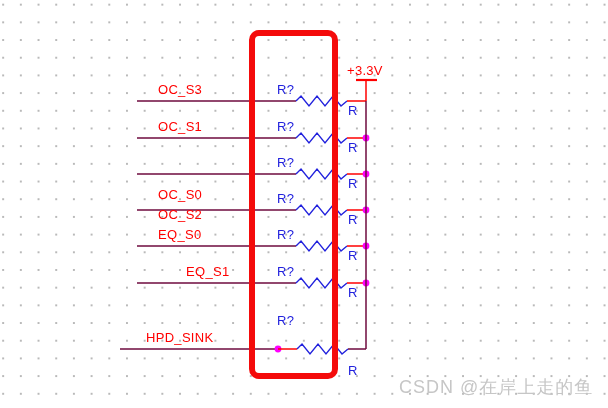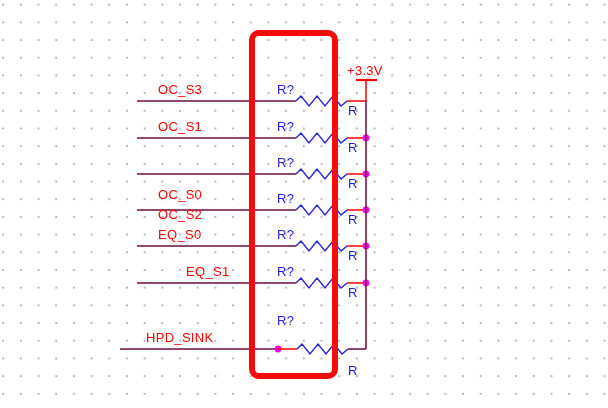--- a/index.html
+++ b/index.html
@@ -74,13 +74,14 @@
   <div class="lbl cmp" style="left: 348px; top: 104px; color: rgb(34, 34, 221);">R</div>
   <div class="lbl cmp" style="left: 348px; top: 141px; color: rgb(34, 34, 221);">R</div>
   <div class="lbl cmp" style="left: 348px; top: 177px; color: rgb(34, 34, 221);">R</div>
   <div class="lbl cmp" style="left: 348px; top: 213px; color: rgb(34, 34, 221);">R</div>
   <div class="lbl cmp" style="left: 348px; top: 249px; color: rgb(34, 34, 221);">R</div>
   <div class="lbl cmp" style="left: 348px; top: 286px; color: rgb(34, 34, 221);">R</div>
   <div class="lbl cmp" style="left: 348px; top: 364px; color: rgb(34, 34, 221);">R</div>
 
   <div class="lbl net" style="left: 347px; top: 64px; color: rgb(255, 0, 0);">+3.3V</div>
 
+  <div class="wm" style="color: rgb(198, 198, 198);">CSDN @在岸上走的鱼</div>
 </div>
 
 </body></html>

